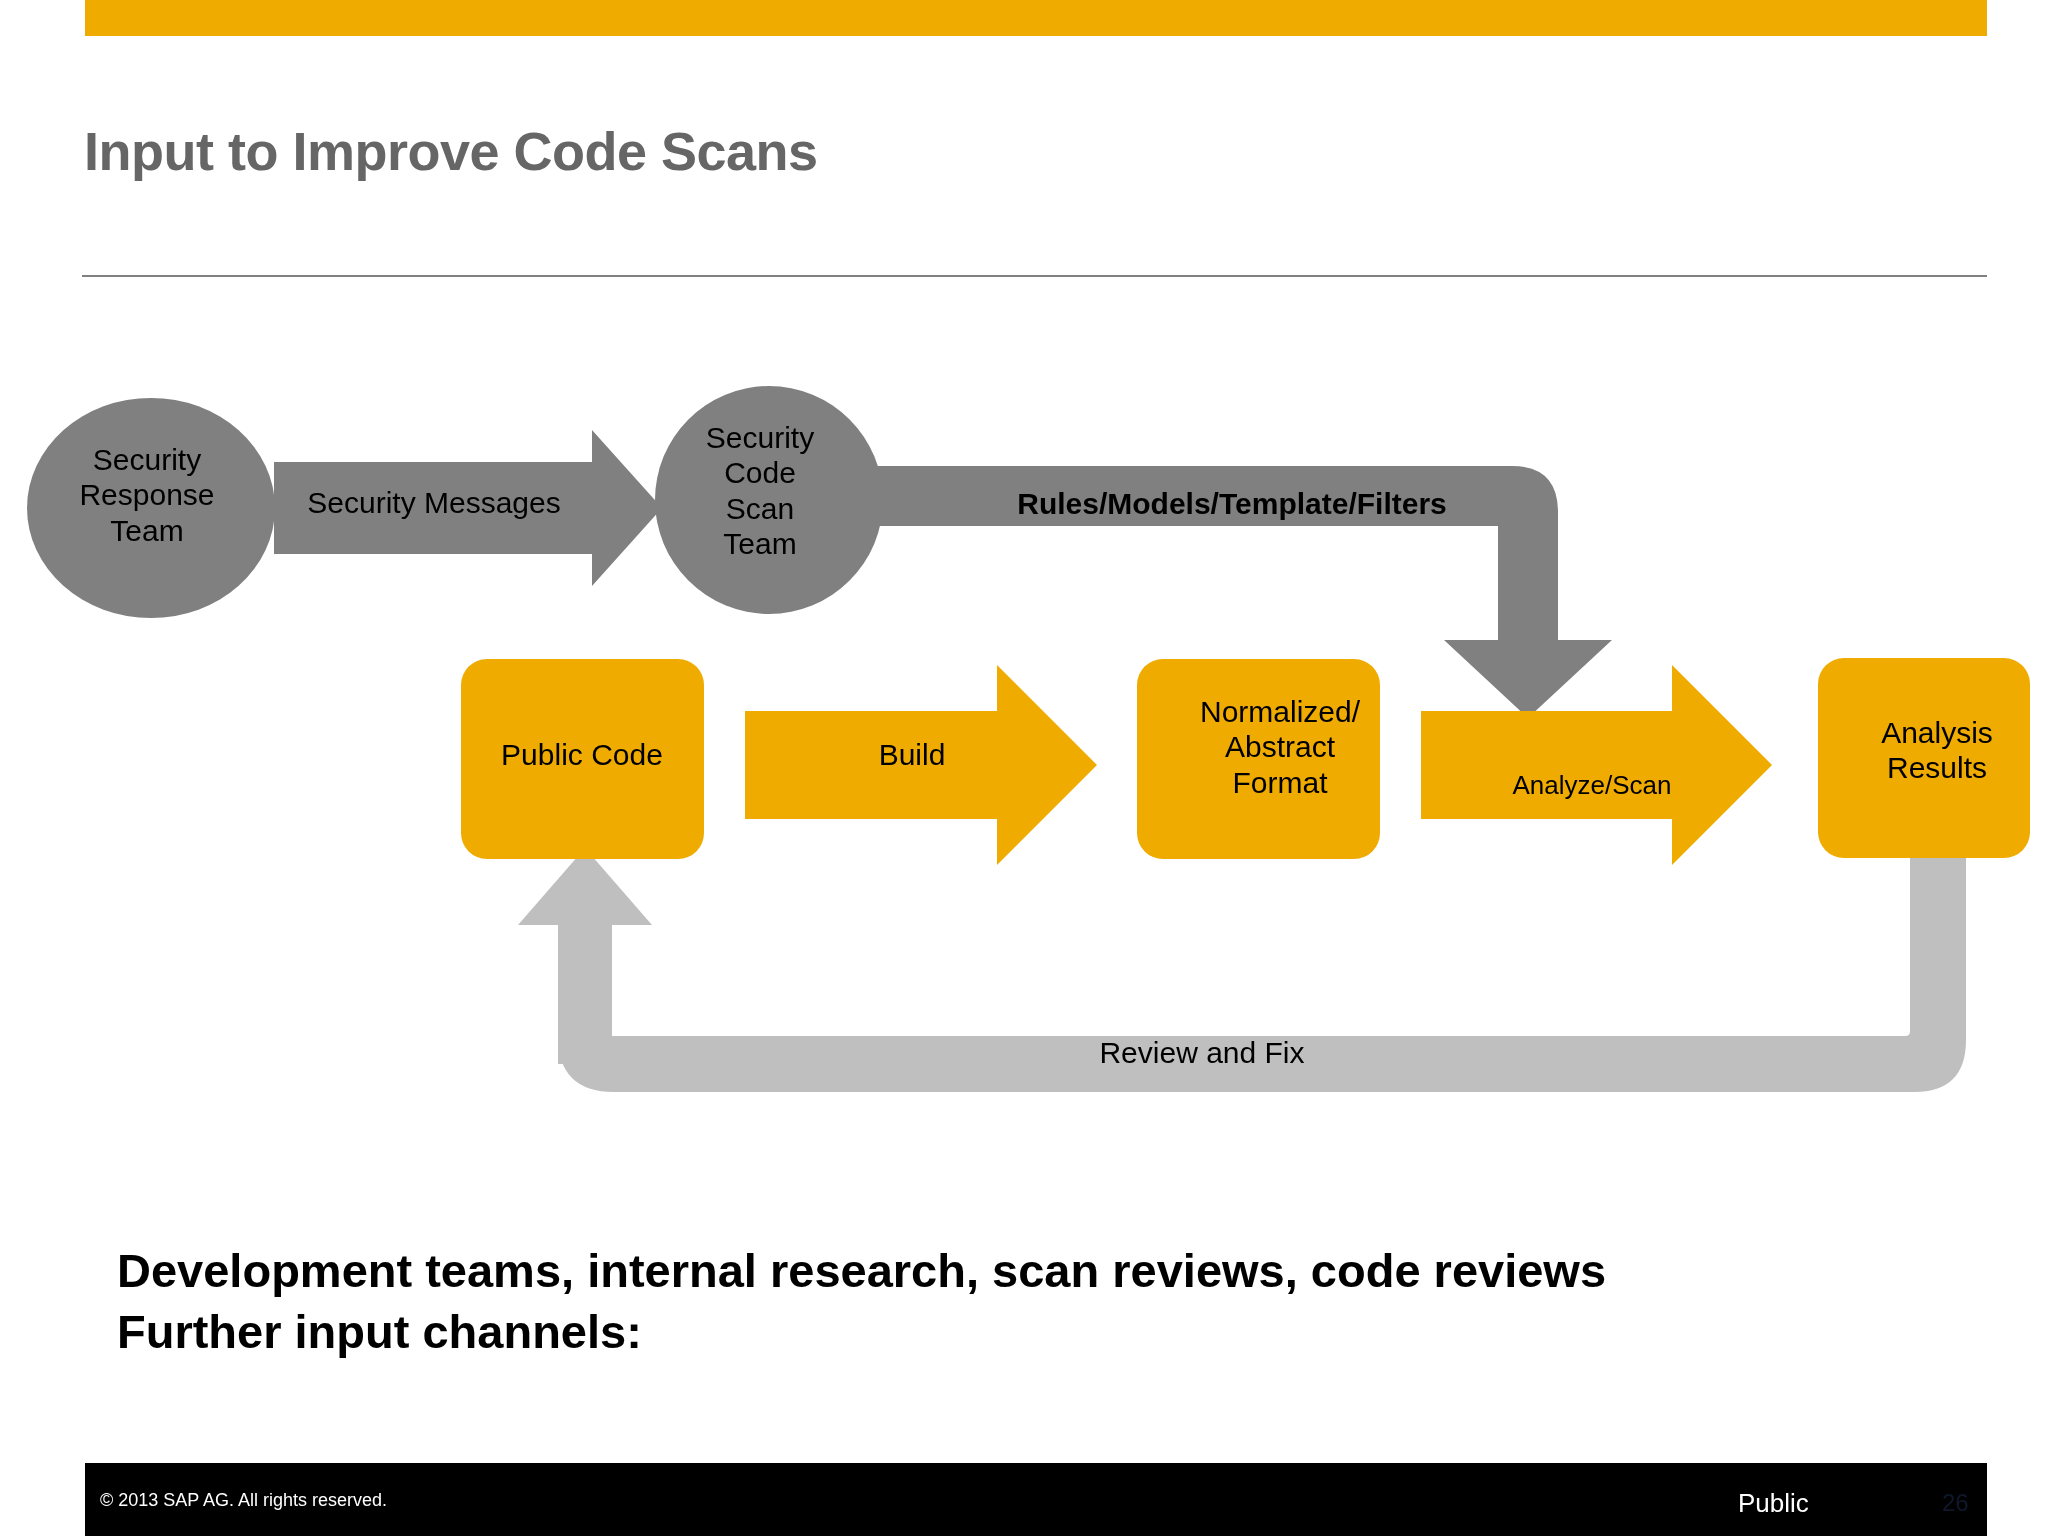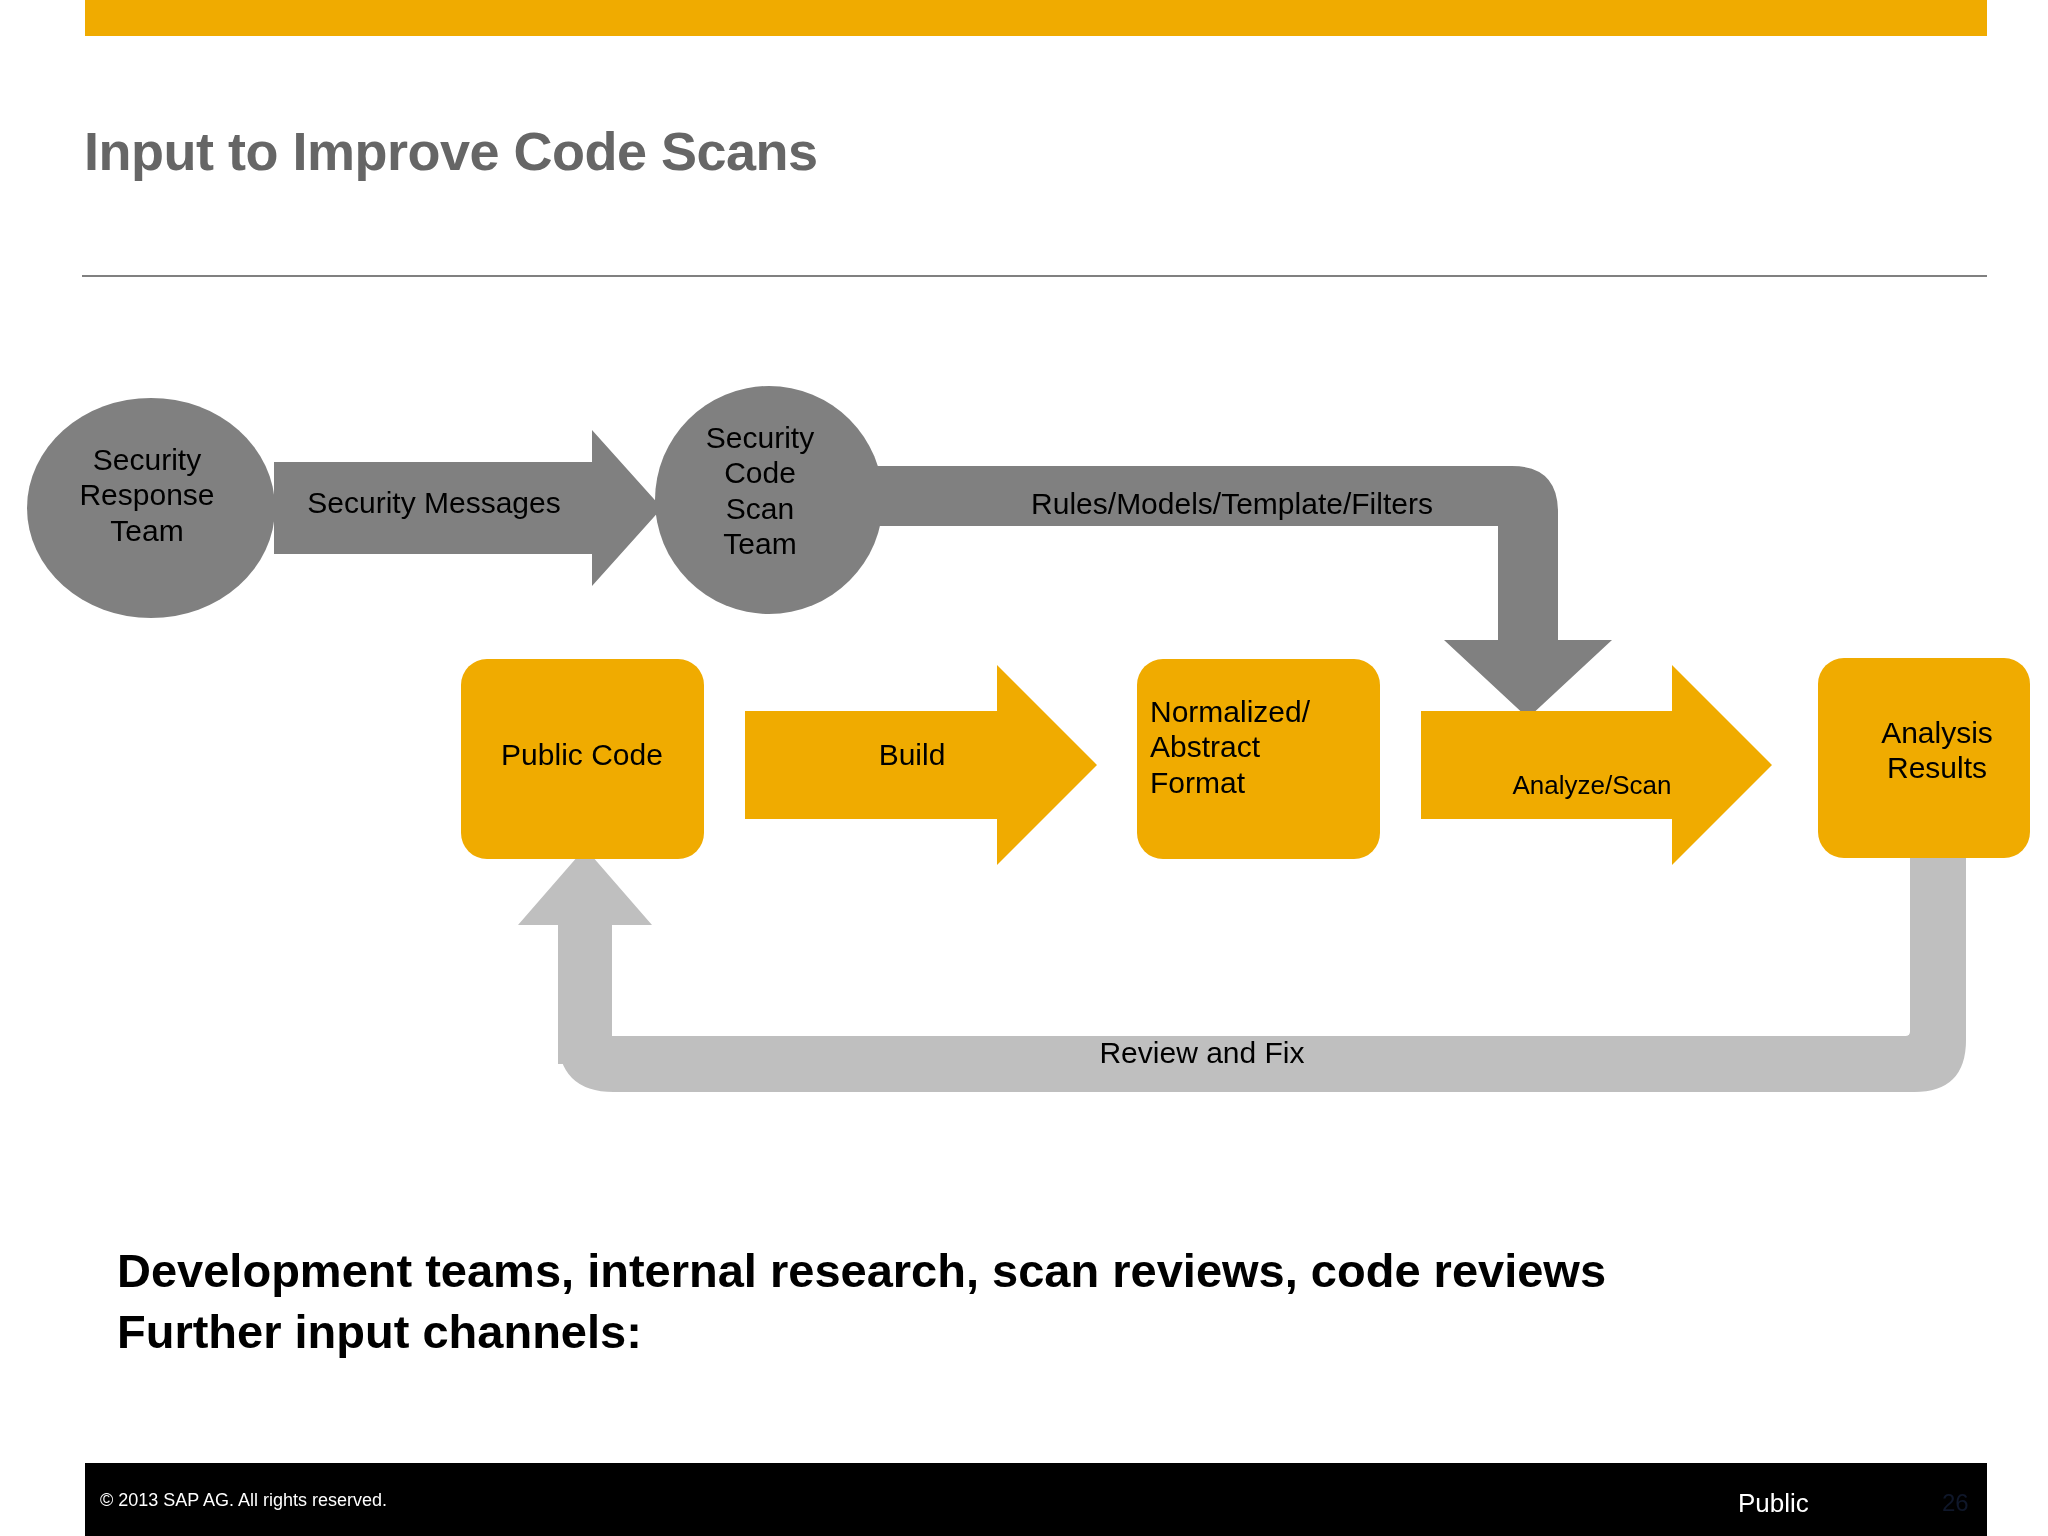--- a/index.html
+++ b/index.html
@@ -62,24 +62,24 @@
     position: absolute;
     color: #000000;
     text-align: center;
     line-height: 1.18;
     white-space: pre-line;
   }
 
   .lbl-srt      { left: 10px;   top: 442px;  width: 250px; font-size: 30px; }
   .lbl-scst     { left: 648px;  top: 420px;  width: 200px; font-size: 30px; }
   .lbl-secmsg   { left: 262px;  top: 485px;  width: 320px; font-size: 30px; }
-  .lbl-rules    { left: 960px;  top: 486px;  width: 520px; font-size: 30px; }
+  .lbl-rules    { left: 960px;  top: 486px;  width: 520px; font-size: 30px; font-weight: bold; }
   .lbl-srccode  { left: 450px;  top: 737px;  width: 240px; font-size: 30px; }
   .lbl-build    { left: 740px;  top: 737px;  width: 320px; font-size: 30px; text-align: center; }
-  .lbl-naf      { left: 1138px; top: 694px;  width: 260px; font-size: 30px; text-align: left; }
+  .lbl-naf      { left: 1138px; top: 694px;  width: 260px; font-size: 30px; text-align: center; }
   .lbl-anscan   { left: 1420px; top: 770px;  width: 320px; font-size: 26px; text-align: center; }
   .lbl-ares     { left: 1800px; top: 715px;  width: 250px; font-size: 30px; }
   .lbl-rfix     { left: 1030px; top: 1035px; width: 320px; font-size: 30px; }
 
   
   #further-block {
     position: absolute;
     left: 105px;
     top: 1240px;
     font-size: 47px;

